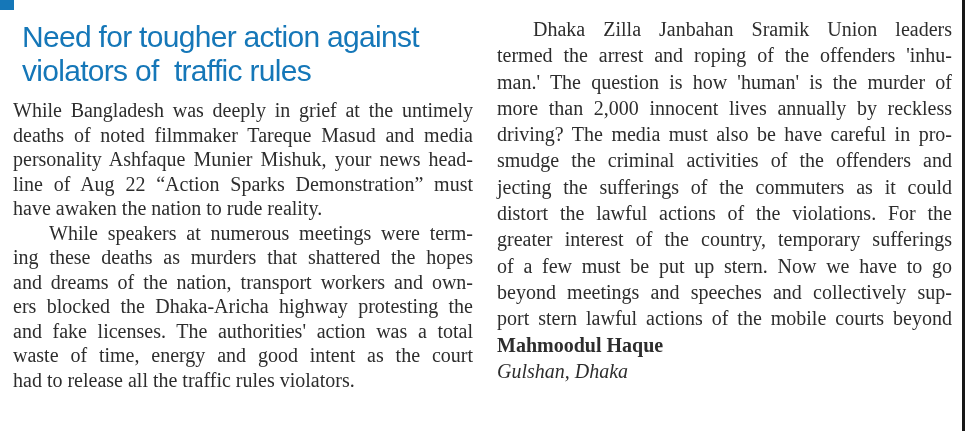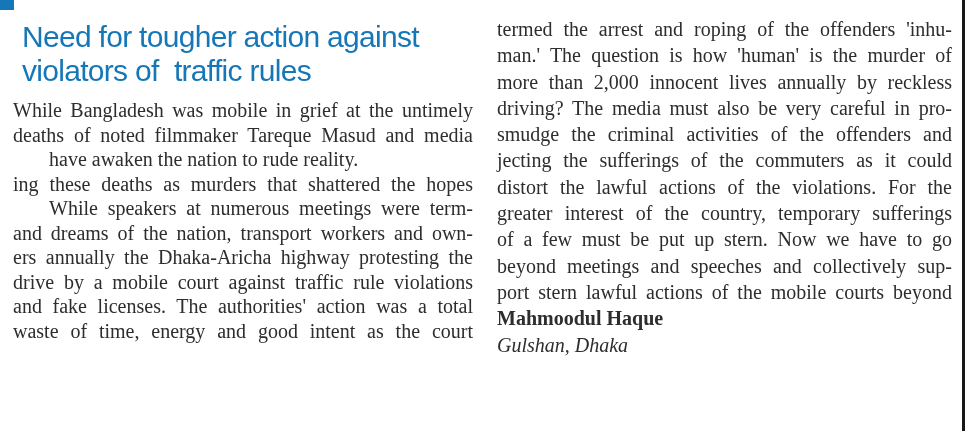--- a/index.html
+++ b/index.html
@@ -51,21 +51,20 @@
     width: 455px;
     line-height: 26.3px;
   }
   .line {
     text-align: justify;
     text-align-last: justify;
     white-space: nowrap;
   }
   .line.last {
     text-align-last: left;
-    margin-left: 36px;
   }
   .line.indent {
     padding-left: 36px;
   }
   .sig-name {
     font-weight: bold;
   }
   .sig-loc {
     font-style: italic;
   }
@@ -80,38 +79,41 @@
 <body>
 
 <div class="page">
 
   <div class="corner-marker"></div>
 
   <h1 class="headline">Need for tougher action against
 violators of  traffic rules</h1>
 
   <div class="col col-left">
-      <div class="line">While Bangladesh was mobile in grief at the untimely</div>
+      <div class="line">While Bangladesh was deeply in grief at the untimely</div>
       <div class="line">deaths of noted filmmaker Tareque Masud and media</div>
+      <div class="line">personality Ashfaque Munier Mishuk, your news head-</div>
+      <div class="line">line of Aug 22 “Action Sparks Demonstration” must</div>
       <div class="line last">have awaken the nation to rude reality.</div>
+      <div class="line indent">While speakers at numerous meetings were term-</div>
       <div class="line">ing these deaths as murders that shattered the hopes</div>
-      <div class="line indent">While speakers at numerous meetings were term-</div>
       <div class="line">and dreams of the nation, transport workers and own-</div>
-      <div class="line">ers annually the Dhaka-Aricha highway protesting the</div>
-      <div class="line">drive by a mobile court against traffic rule violations</div>
+      <div class="line">ers blocked the Dhaka-Aricha highway protesting the</div>
       <div class="line">and fake licenses. The authorities' action was a total</div>
       <div class="line">waste of time, energy and good intent as the court</div>
+      <div class="line last">had to release all the traffic rules violators.</div>
     </div>
 
   <div class="col col-right">
     <div>
+        <div class="line indent">Dhaka Zilla Janbahan Sramik Union leaders</div>
         <div class="line">termed the arrest and roping of the offenders 'inhu-</div>
         <div class="line">man.' The question is how 'human' is the murder of</div>
         <div class="line">more than 2,000 innocent lives annually by reckless</div>
-        <div class="line">driving? The media must also be very careful in pro-</div>
+        <div class="line">driving? The media must also be have careful in pro-</div>
         <div class="line">smudge the criminal activities of the offenders and</div>
         <div class="line">jecting the sufferings of the commuters as it could</div>
         <div class="line">distort the lawful actions of the violations. For the</div>
         <div class="line">greater interest of the country, temporary sufferings</div>
         <div class="line">of a few must be put up stern. Now we have to go</div>
         <div class="line">beyond meetings and speeches and collectively sup-</div>
         <div class="line">port stern lawful actions of the mobile courts beyond</div>
       </div>
     <div class="sig-name">Mahmoodul Haque</div>
     <div class="sig-loc">Gulshan, Dhaka</div>

